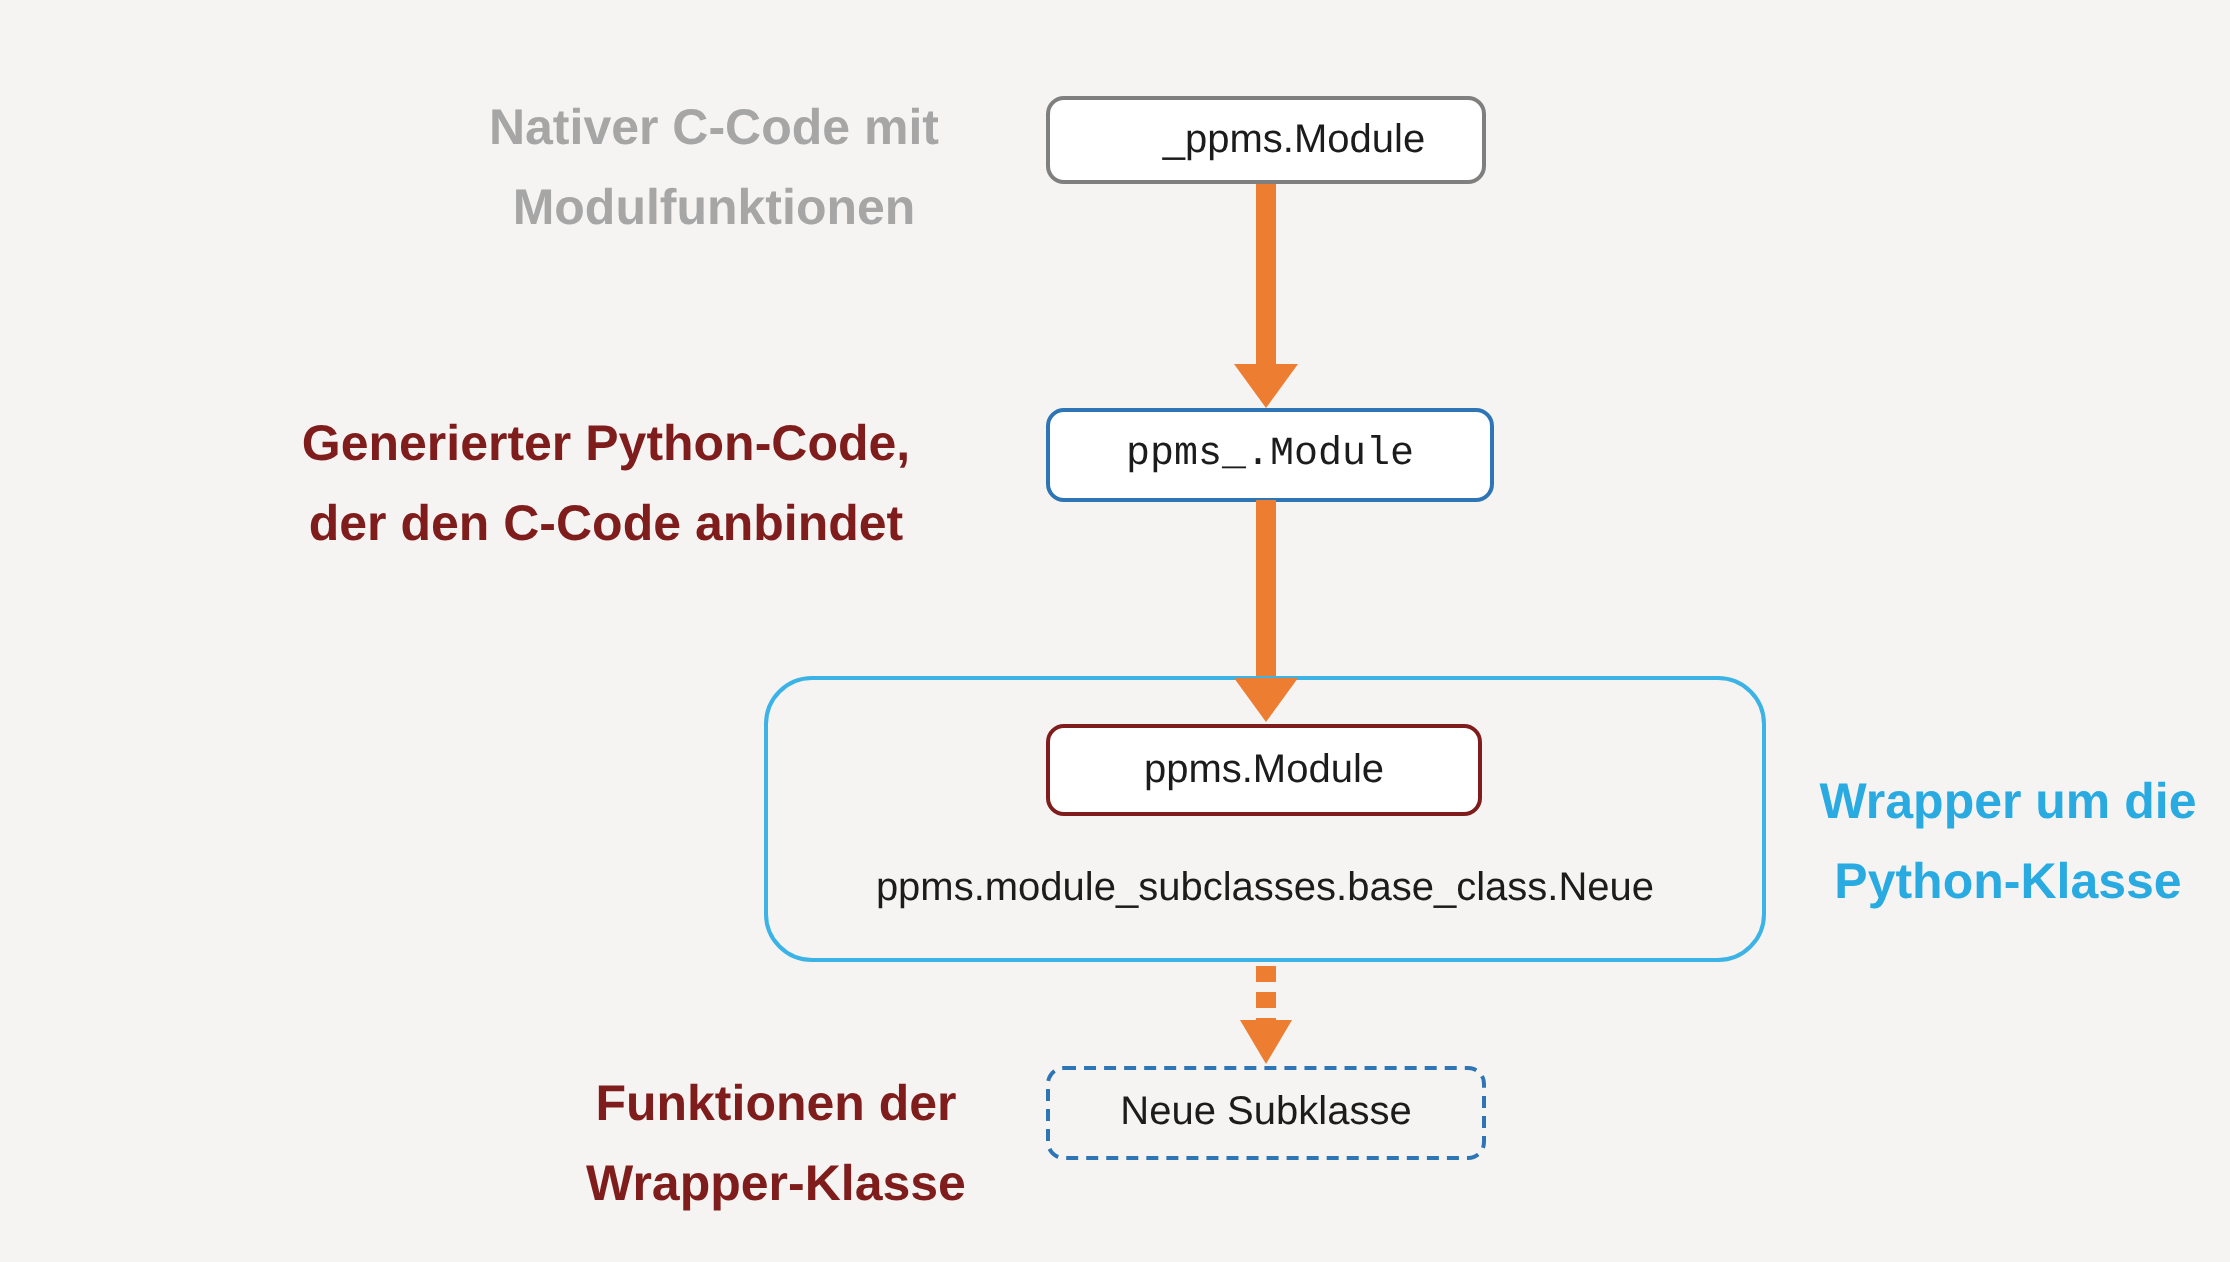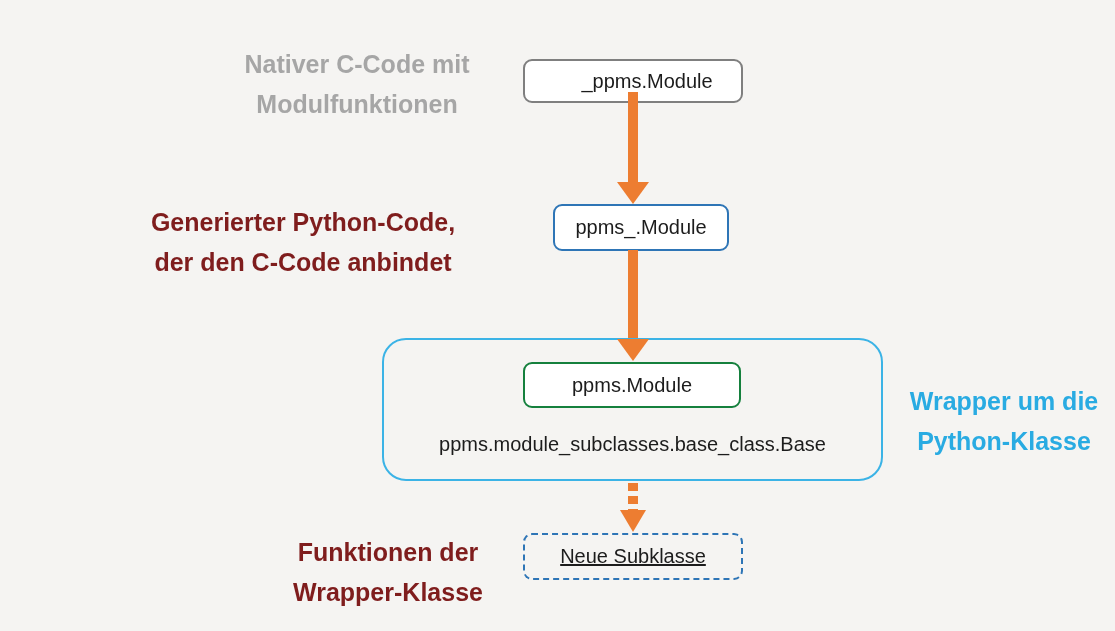--- a/index.html
+++ b/index.html
@@ -29,25 +29,25 @@
     position: absolute;
     box-sizing: border-box;
     display: flex;
     align-items: center;
     justify-content: center;
     font-size: 20px;
     color: #1C1C1C;
     background: #FFFFFF;
     border-radius: 9px;
   }
-  .box-native    { left: 523px; top: 59px;  width: 220px; height: 44px; border: 2px solid #7F7F7F; padding-left: 28px; }
-  .box-generated { left: 553px; top: 204px; width: 176px; height: 47px; border: 2px solid #2E75B6; }
-  .box-wrapper   { left: 523px; top: 362px; width: 218px; height: 46px; border: 2px solid #15803d; }
+  .box-native    { left: 523px; top: 48px;  width: 220px; height: 44px; border: 2px solid #7F7F7F; padding-left: 28px; }
+  .box-generated { left: 523px; top: 204px; width: 224px; height: 47px; border: 2px solid #2E75B6; font-family: Liberation Mono, monospace; }
+  .box-wrapper   { left: 523px; top: 362px; width: 218px; height: 46px; border: 2px solid #7f1d1d; }
   .box-subclass  { left: 523px; top: 533px; width: 220px; height: 47px;
-                   border: 2px dashed #2E75B6; background: transparent; text-decoration: underline; }
+                   border: 2px dashed #2E75B6; background: transparent; }
 
   .container-box {
     position: absolute;
     box-sizing: border-box;
     left: 382px; top: 338px; width: 501px; height: 143px;
     border: 2px solid #3BB3E6;
     border-radius: 24px;
     background: transparent;
   }
 
@@ -111,21 +111,21 @@
     <span>ppms_.Module</span>
   </div>
 
   <div class="arrow-shaft arrow-shaft-2"></div>
 
   <div class="container-box"></div>
   <div class="arrow-head arrow-head-2"></div>
   <div class="node-box box-wrapper">
     <span>ppms.Module</span>
   </div>
-  <div class="base-class-text">ppms.module_subclasses.base_class.Base</div>
+  <div class="base-class-text">ppms.module_subclasses.base_class.Neue</div>
   <div class="caption caption-cyan caption-wrapper">Wrapper um die
 Python-Klasse</div>
 
   <div class="arrow-shaft arrow-shaft-dashed"></div>
   <div class="arrow-head arrow-head-3"></div>
 
   <div class="caption caption-blue caption-subclass">Funktionen der
 Wrapper-Klasse</div>
   <div class="node-box box-subclass">
     <span>Neue Subklasse</span>

